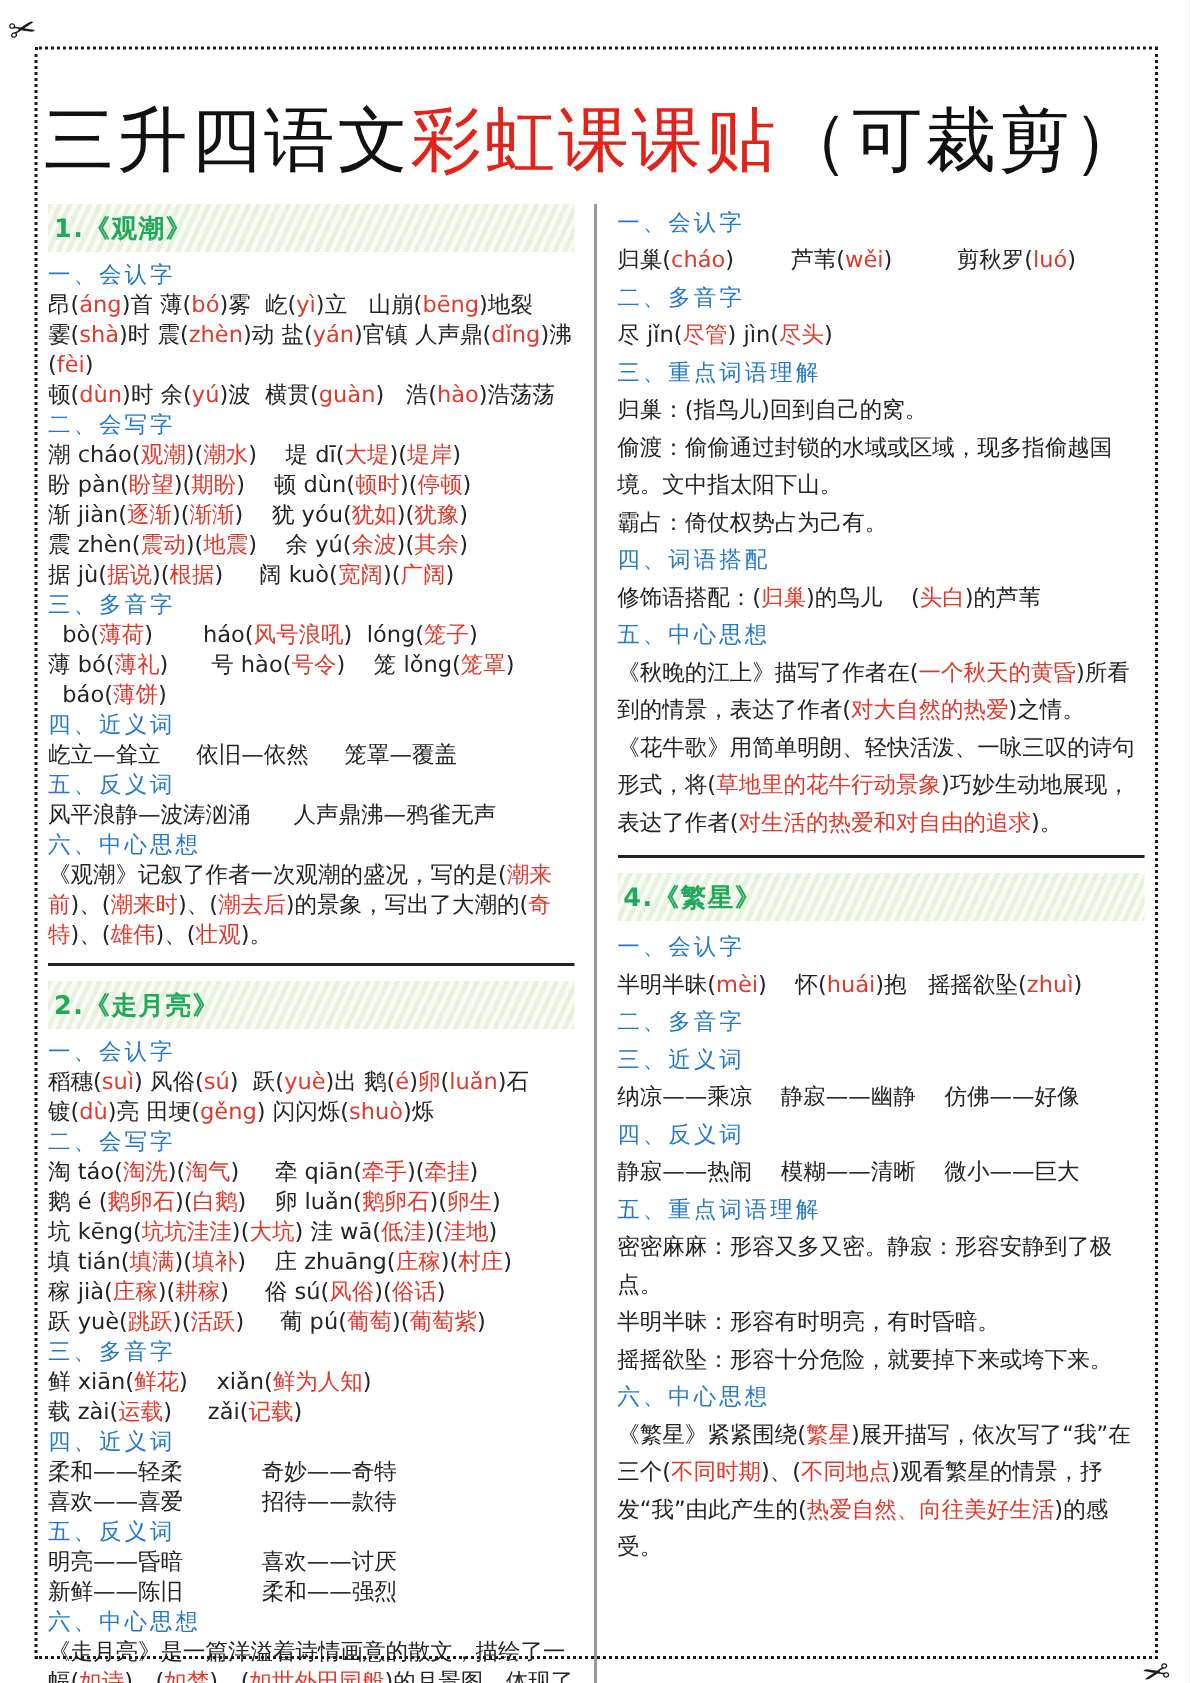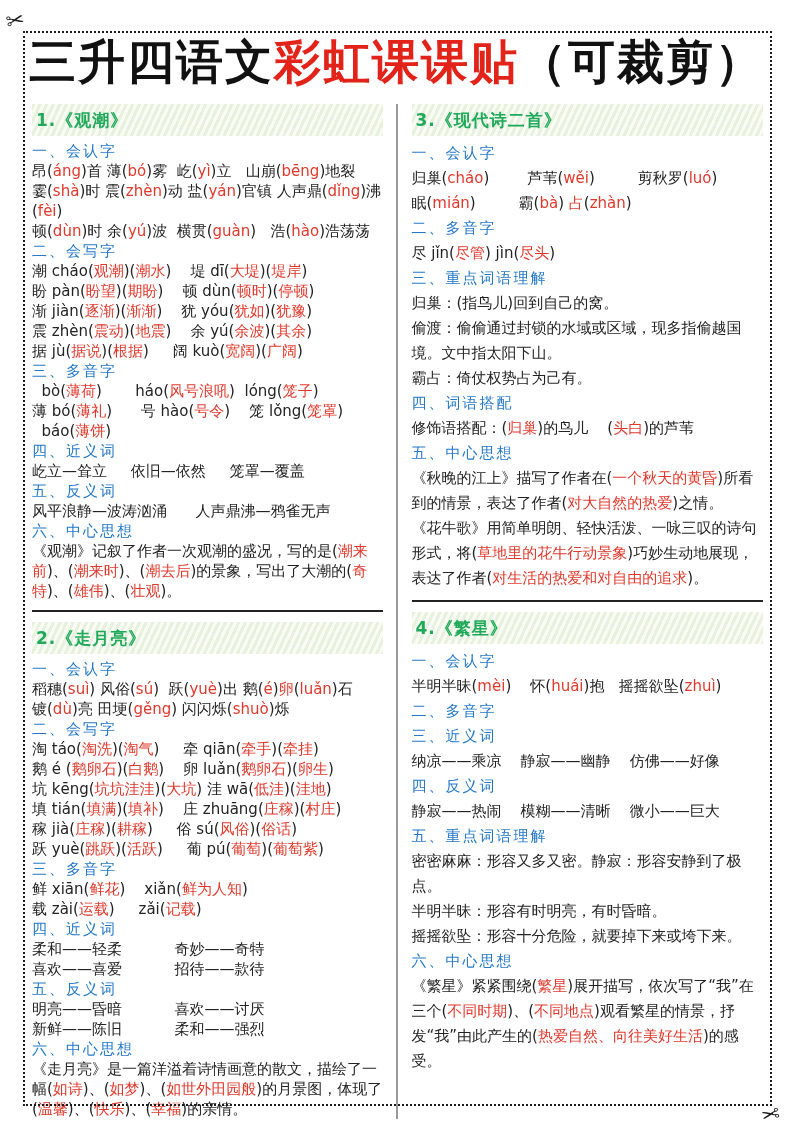--- a/index.html
+++ b/index.html
@@ -24,23 +24,23 @@
     font-size:22px;
     color:#1c1c1c;
     line-height:1;
   }
   .scissors.tl{top:10px;left:6px;transform:rotate(-12deg);}
   .scissors.br{bottom:-2px;right:14px;transform:rotate(168deg);}
 
   
   .title{
     text-align:center;
-    padding-top:36px;
+    padding-top:68px;
     font-size:47px;
-    font-weight:700;
+    font-weight:400;
     letter-spacing:2px;
     line-height:1.1;
     white-space:nowrap;
   }
   .title .t-black{color:#111111;}
   .title .t-red{color:#e2231a;}
 
   
   .columns{
     display:flex;
@@ -161,25 +161,23 @@
             <div class="line"><span class="k">新鲜——陈旧           柔和——强烈</span></div>
           </div>
           <div class="block">
             <div class="bh">六、中心思想</div>
             <div class="line"><span class="k">《走月亮》是一篇洋溢着诗情画意的散文，描绘了一幅(</span><span class="r">如诗</span><span class="k">)、(</span><span class="r">如梦</span><span class="k">)、(</span><span class="r">如世外田园般</span><span class="k">)的月景图，体现了(</span><span class="r">温馨</span><span class="k">)、(</span><span class="r">快乐</span><span class="k">)、(</span><span class="r">幸福</span><span class="k">)的亲情。</span></div>
           </div>
         </section>
       </div>
     <div class="col col-2">
         <section>
-          <div class="sec-header">3.《现代诗二首》</div>
           <div class="block">
             <div class="bh">一、会认字</div>
             <div class="line"><span class="k">归巢(</span><span class="r">cháo</span><span class="k">)        芦苇(</span><span class="r">wěi</span><span class="k">)         剪秋罗(</span><span class="r">luó</span><span class="k">)</span></div>
-            <div class="line"><span class="k">眠(</span><span class="r">mián</span><span class="k">)         霸(</span><span class="r">bà</span><span class="k">) </span><span class="r">占</span><span class="k">(</span><span class="r">zhàn</span><span class="k">)</span></div>
           </div>
           <div class="block">
             <div class="bh">二、多音字</div>
             <div class="line"><span class="k">尽 jǐn(</span><span class="r">尽管</span><span class="k">) jìn(</span><span class="r">尽头</span><span class="k">)</span></div>
           </div>
           <div class="block">
             <div class="bh">三、重点词语理解</div>
             <div class="line"><span class="k">归巢：(指鸟儿)回到自己的窝。</span></div>
             <div class="line"><span class="k">偷渡：偷偷通过封锁的水域或区域，现多指偷越国境。文中指太阳下山。</span></div>
             <div class="line"><span class="k">霸占：倚仗权势占为己有。</span></div>

